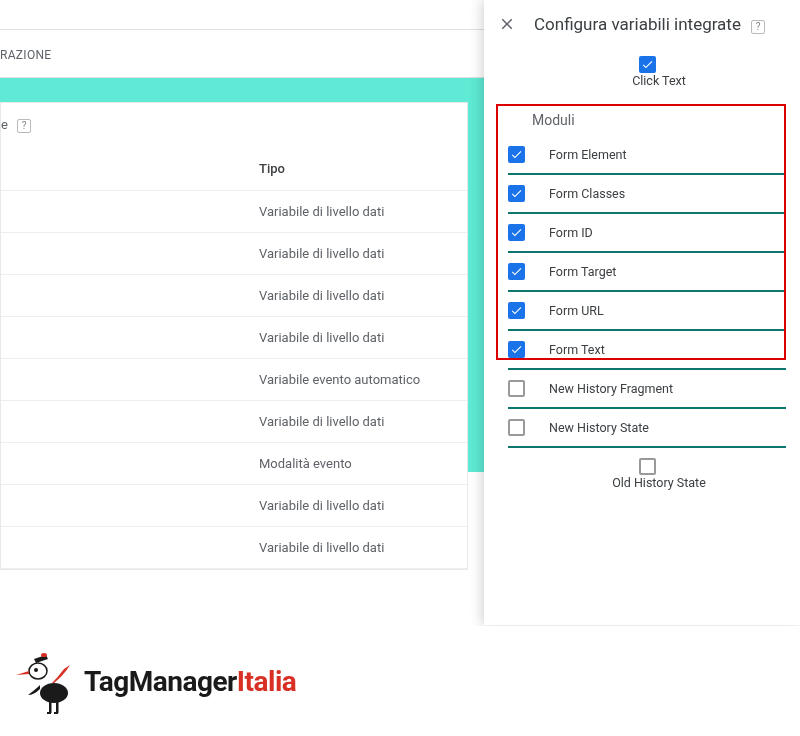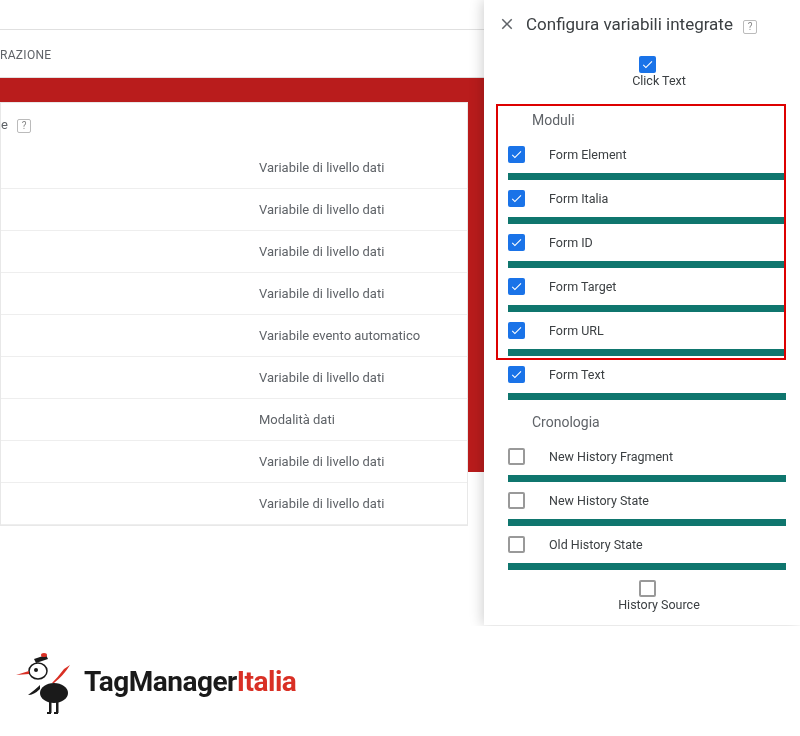--- a/index.html
+++ b/index.html
@@ -9,21 +9,21 @@
       width: 800px;
       height: 736px;
       position: relative;
       overflow: hidden;
     }
     .bg {
       position: absolute;
       left: 0; top: 0;
       width: 484px;
       height: 472px;
-      background: #b91c1c;
+      background: #5eead4;
     }
     .bg-top-white {
       position: absolute;
       left: 0; top: 0;
       width: 484px;
       height: 30px;
       background: #fff;
       border-bottom: 1px solid #e0e0e0;
     }
     .bg-header {
@@ -89,21 +89,21 @@
     }
     .close-icon {
       width: 18px; height: 18px;
       color: #5f6368;
       cursor: pointer;
       flex-shrink: 0;
     }
     .panel-title {
       font-size: 17px;
       color: #3c4043;
-      margin-left: 10px;
+      margin-left: 18px;
       flex: 1;
     }
     .help-icon {
       width: 14px; height: 14px;
       border: 1px solid #bbb;
       border-radius: 2px;
       font-size: 10px;
       color: #888;
       display: inline-flex;
       align-items: center;
@@ -116,21 +116,21 @@
     .section-title {
       font-size: 14px;
       color: #5f6368;
       padding: 14px 0 8px 0;
       margin-left: 24px;
     }
     .item {
       display: flex;
       align-items: center;
       padding: 10px 0;
-      border-bottom: 7px solid #0f766e;
+      border-bottom: 2px solid #0f766e;
     }
     .item:last-child { border-bottom: none; flex-direction: column; }
     .cb {
       width: 17px; height: 17px;
       border-radius: 2px;
       flex-shrink: 0;
       display: flex;
       align-items: center;
       justify-content: center;
       cursor: pointer;
@@ -184,28 +184,29 @@
 <body>
 
 <div class="bg">
   <div class="bg-top-white"></div>
   <div class="bg-header">RAZIONE</div>
   <div class="bg-content">
     <div class="bg-sub">
       <span>e</span>
       <span class="help-icon">?</span>
     </div>
+    <div class="bg-tipo">Tipo</div>
     <div id="bg-rows">
         <div class="bg-row">Variabile di livello dati</div>
         <div class="bg-row">Variabile di livello dati</div>
         <div class="bg-row">Variabile di livello dati</div>
         <div class="bg-row">Variabile di livello dati</div>
         <div class="bg-row">Variabile evento automatico</div>
         <div class="bg-row">Variabile di livello dati</div>
-        <div class="bg-row">Modalità dati</div>
+        <div class="bg-row">Modalità evento</div>
         <div class="bg-row">Variabile di livello dati</div>
         <div class="bg-row">Variabile di livello dati</div>
       </div>
   </div>
 </div>
 
 <div class="panel">
   <div class="panel-header">
     <svg class="close-icon" viewBox="0 0 24 24">
         <path fill="currentColor" d="M19 6.41 17.59 5 12 10.59 6.41 5 5 6.41 10.59 12 5 17.59 6.41 19 12 13.41 17.59 19 19 17.59 13.41 12z"></path>
@@ -235,21 +236,21 @@
             </svg>
           </div>
           <div class="item-label">Form Element</div>
         </div>
         <div class="item">
           <div class="cb checked">
             <svg viewBox="0 0 24 24">
               <path d="M9 16.17 4.83 12l-1.42 1.41L9 19 21 7l-1.41-1.41z"></path>
             </svg>
           </div>
-          <div class="item-label">Form Italia</div>
+          <div class="item-label">Form Classes</div>
         </div>
         <div class="item">
           <div class="cb checked">
             <svg viewBox="0 0 24 24">
               <path d="M9 16.17 4.83 12l-1.42 1.41L9 19 21 7l-1.41-1.41z"></path>
             </svg>
           </div>
           <div class="item-label">Form ID</div>
         </div>
         <div class="item">
@@ -269,36 +270,31 @@
           <div class="item-label">Form URL</div>
         </div>
         <div class="item">
           <div class="cb checked">
             <svg viewBox="0 0 24 24">
               <path d="M9 16.17 4.83 12l-1.42 1.41L9 19 21 7l-1.41-1.41z"></path>
             </svg>
           </div>
           <div class="item-label">Form Text</div>
         </div>
-        <div class="section-title">Cronologia</div>
         <div class="item">
           <div class="cb unchecked"></div>
           <div class="item-label">New History Fragment</div>
         </div>
         <div class="item">
           <div class="cb unchecked"></div>
           <div class="item-label">New History State</div>
         </div>
         <div class="item">
           <div class="cb unchecked"></div>
           <div class="item-label">Old History State</div>
-        </div>
-        <div class="item">
-          <div class="cb unchecked"></div>
-          <div class="item-label">History Source</div>
         </div>
       </div>
   </div>
 </div>
 
 <div class="red-box"></div>
 
 <div class="logo-wrap">
   <div class="logo">
     <svg class="bird" viewBox="0 0 60 72">

